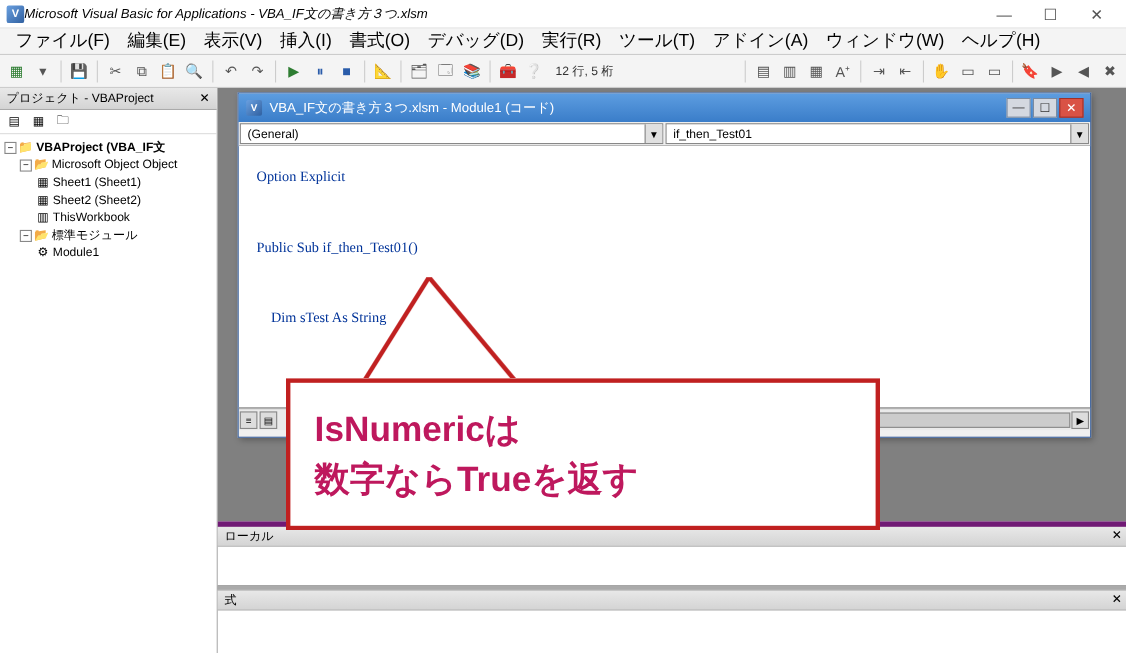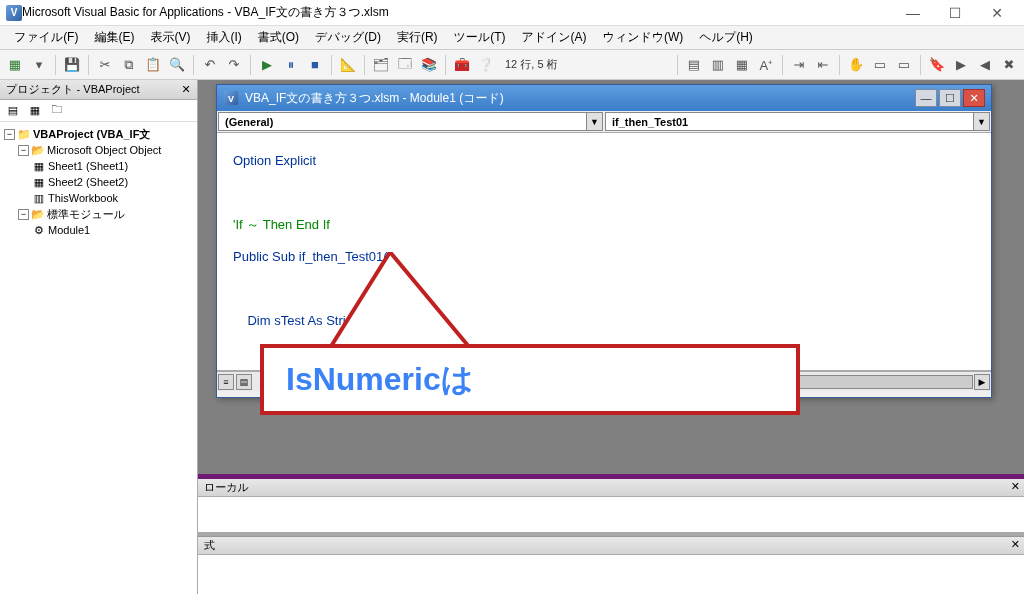--- a/index.html
+++ b/index.html
@@ -14,32 +14,32 @@
   position: relative;
 }
 .titlebar {
   height: 26px;
   background: #fff;
   border-bottom: 1px solid #ddd;
   display: flex;
   align-items: center;
   padding: 0 6px;
 }
-.titlebar .title { flex: 1; font-size: 12px; }
+.titlebar .title { flex: 1; font-size: 12px; font-style: italic; }
 .titlebar .winbtns { display: flex; gap: 0; }
 .titlebar .winbtns div { width: 42px; height: 24px; display:flex; align-items:center; justify-content:center; font-size:14px; color:#555; }
 .menubar {
   height: 24px;
   background: #f4f4f4;
   border-bottom: 1px solid #ccc;
   display: flex;
   align-items: center;
   padding: 0 6px;
 }
-.menubar .menuitem { padding: 0 8px; font-size: 12px; }
+.menubar .menuitem { padding: 0 8px; font-size: 16px; }
 .toolbar {
   height: 30px;
   background: #f4f4f4;
   border-bottom: 1px solid #ccc;
   display: flex;
   align-items: center;
   padding: 0 4px;
   gap: 2px;
 }
 .tb-btn { width: 22px; height: 22px; display:flex; align-items:center; justify-content:center; font-size:13px; border-radius:2px; color:#555; }
@@ -92,25 +92,25 @@
 }
 .codewin-title {
   height:26px;
   background: linear-gradient(#5d9de0, #3a7dc9);
   display:flex; align-items:center; padding:0 6px; color:#fff;
 }
 .codewin-title .ct { flex:1; font-size:12px; }
 .codewin-title .wbtn { width:22px; height:18px; background:#d4d8e0; border:1px solid #7a8aa0; margin-left:2px; display:flex; align-items:center; justify-content:center; font-size:11px; color:#333; }
 .codewin-title .wbtn.close { background:#d95245; color:#fff; border-color:#a03028; }
 .dropdown-row { height:22px; display:flex; background:#f0f0f0; border-bottom:1px solid #aaa; }
-.dropdown { flex:1; background:#fff; border:1px solid #888; margin:1px; display:flex; align-items:center; padding:0 6px; font-size:11px; font-weight:bold; position:relative; }
+.dropdown { flex:1; background:#fff; border:1px solid #888; margin:1px; display:flex; align-items:center; padding:0 6px; font-size:11px; font-weight:normal; position:relative; }
 .dropdown .arrow { position:absolute; right:0; top:0; bottom:0; width:16px; background:#e0e0e0; border-left:1px solid #888; display:flex; align-items:center; justify-content:center; font-size:9px; }
 .code-area {
   background:#fff;
-  font-family: Liberation Sans, sans-serif;
+  font-family: Liberation Serif, serif;
   font-size:13px;
   line-height:16px;
   padding:4px 8px 4px 16px;
   height: 238px;
   overflow:auto;
   border-bottom:1px solid #aaa;
   white-space:pre;
 }
 .code-area .line { min-height:16px; }
 .kw-nav { color:#003399; }
@@ -118,24 +118,24 @@
 .callout {
   position:absolute;
   width: 540px;
   left: 260px;
   top: 344px;
   z-index: 50;
 }
 .callout-bubble {
   border: 4px solid #c02020;
   background: #fff;
-  padding: 9px 22px;
+  padding: 20px 22px;
   font-size: 32px;
   font-weight: bold;
-  color: #3b82f6;
+  color: #be185d;
   position:relative;
   line-height: 1.4;
 }
 .callout svg { position:absolute; top:-92px; left: 30px; }
 .bottom-scroll { height:20px; background:#eaeaea; border-top:1px solid #aaa; display:flex; align-items:center; }
 .bottom-scroll .sbtn { width:16px; height:16px; border:1px solid #888; background:#ddd; display:flex; align-items:center; justify-content:center; font-size:9px; margin:0 1px; }
 .vba-icon { display:inline-block; width:16px; height:16px; background:linear-gradient(135deg,#6aa0e0,#3060a0); border-radius:2px; position:relative; }
 .vba-icon:after { content:"V"; position:absolute; inset:0; color:#fff; font-size:10px; display:flex; align-items:center; justify-content:center; font-weight:bold; }
 </style>
 </head>
@@ -277,21 +277,20 @@
               <span class="arrow">▼</span>
             </div>
             <div class="dropdown">
               <span>if_then_Test01</span>
               <span class="arrow">▼</span>
             </div>
           </div>
           <div class="code-area">
 <div class="line"><span class="kw-nav">Option Explicit</span></div>
 <div class="line"></div>
-<div class="line"><span class="kw-comment">'If ～ Then End If</span></div>
 <div class="line"><span class="kw-nav">Public Sub if_then_Test01()</span></div>
 <div class="line"></div>
 <div class="line"><span class="kw-nav">    Dim sTest As String</span></div>
 <div class="line"></div>
 
 
 
 
 
 
@@ -326,14 +325,15 @@
   </div>
 </div>
 
 <div class="callout">
   <svg width="220" height="100">
     <polygon points="100,0 40,96 180,96" fill="#fff" stroke="#c02020" stroke-width="4"></polygon>
     <polygon points="100,10 56,96 168,96" fill="#fff"></polygon>
   </svg>
   <div class="callout-bubble">
     <div>IsNumericは</div>
+    <div>数字ならTrueを返す</div>
   </div>
 </div>
 
 </body></html>

